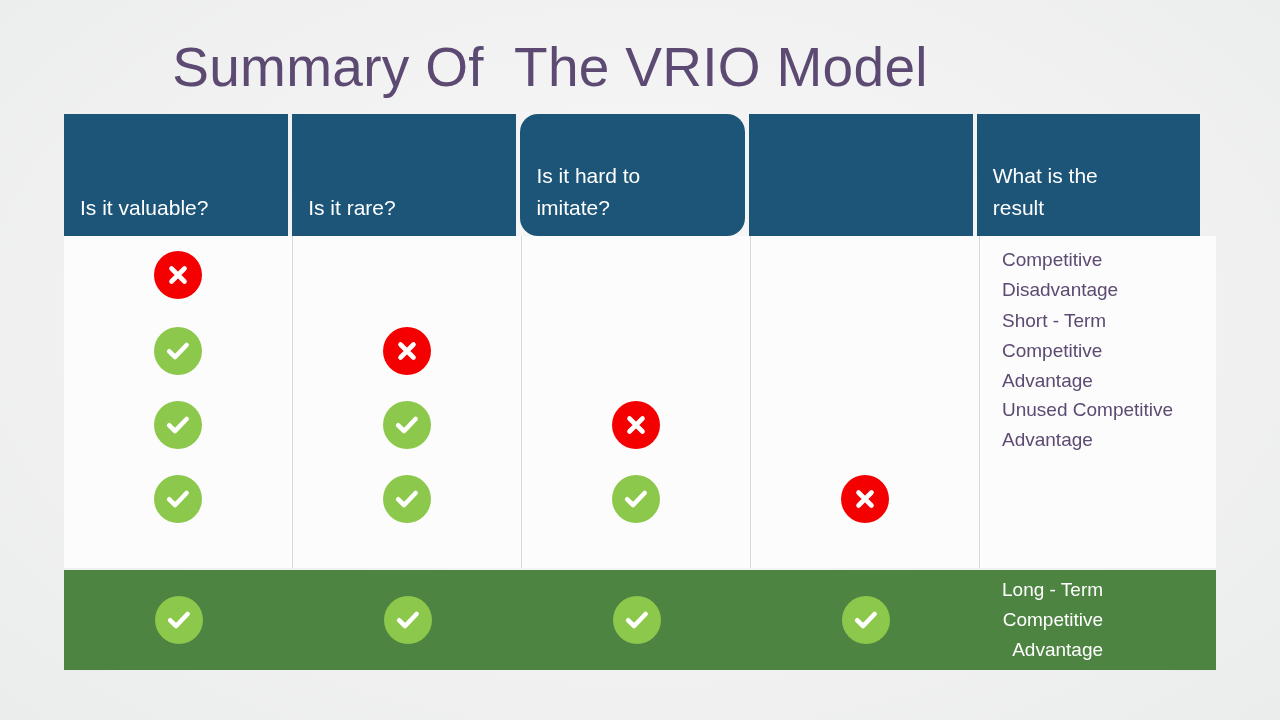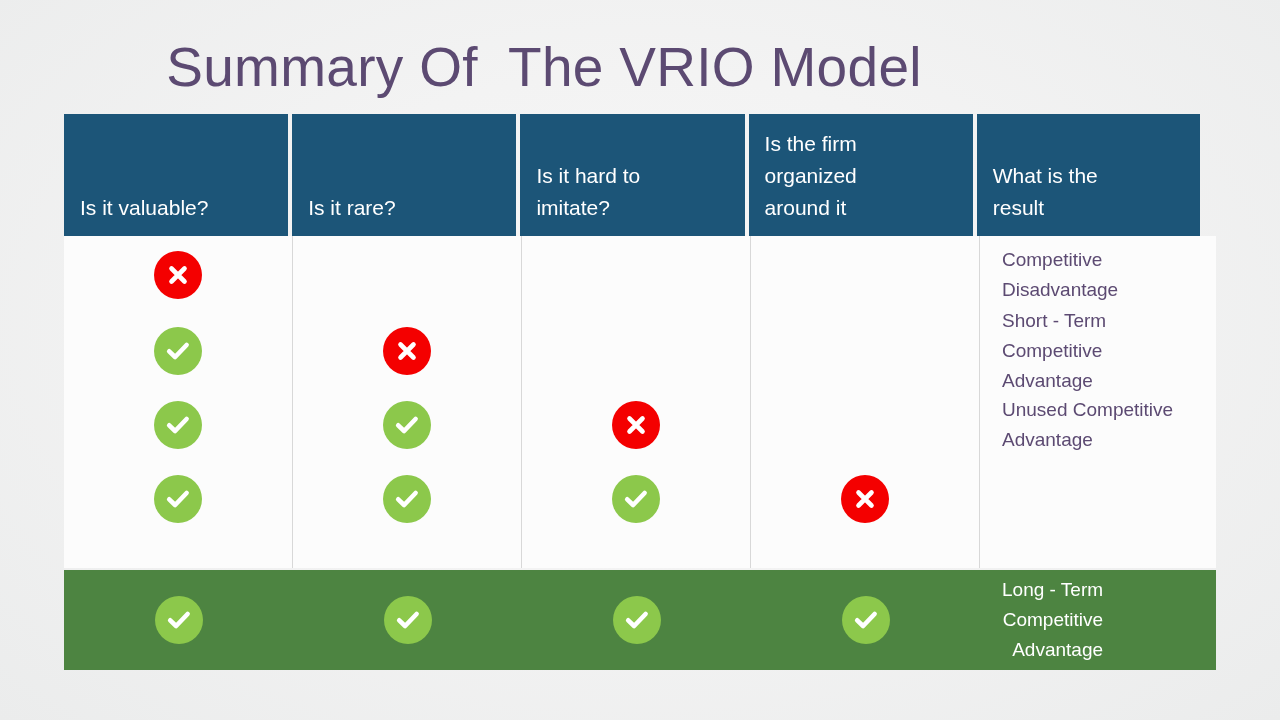--- a/index.html
+++ b/index.html
@@ -25,20 +25,21 @@
     position: absolute;
     left: 0;
     top: 36px;
     width: 1088px;
     text-align: center;
     font-size: 55px;
     line-height: 62px;
     color: #5c4a72;
     letter-spacing: 0.3px;
     white-space: pre;
+    padding-left: 6px;
   }
 
   
   .table {
     position: absolute;
     left: 64px;
     top: 114px;
     width: 1152px;
   }
 
@@ -166,29 +167,26 @@
 
     <div class="header-row">
       <div class="header-cell" style="width:229px;">
         <div class="hlabel">Is it valuable?</div>
         <div class="tail"></div>
       </div>
       <div class="header-cell" style="width:229px;">
         <div class="hlabel">Is it rare?</div>
         <div class="tail"></div>
       </div>
-      <div class="header-cell" style="width:229px;">
+      <div class="header-cell" style="width:229px;border-radius:18px;">
         <div class="hlabel">Is it hard to
 imitate?</div>
         <div class="tail"></div>
       </div>
       <div class="header-cell" style="width:229px;">
-        <div class="hlabel">Is the firm
-organized
-around it</div>
         <div class="tail"></div>
       </div>
       <div class="header-cell" style="width:228px;">
         <div class="hlabel">What is the
 result</div>
         <div class="tail"></div>
       </div>
     </div>
 
     <div class="body">

